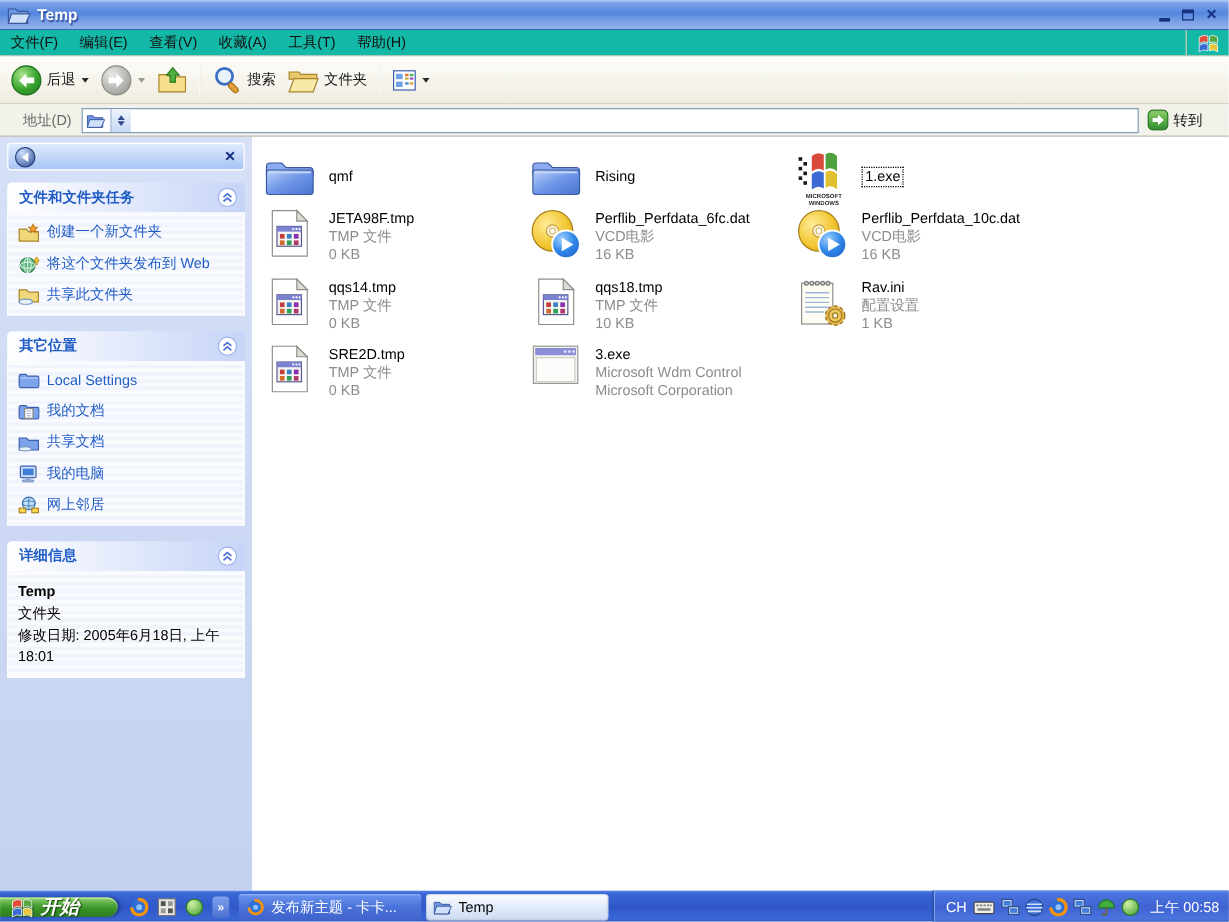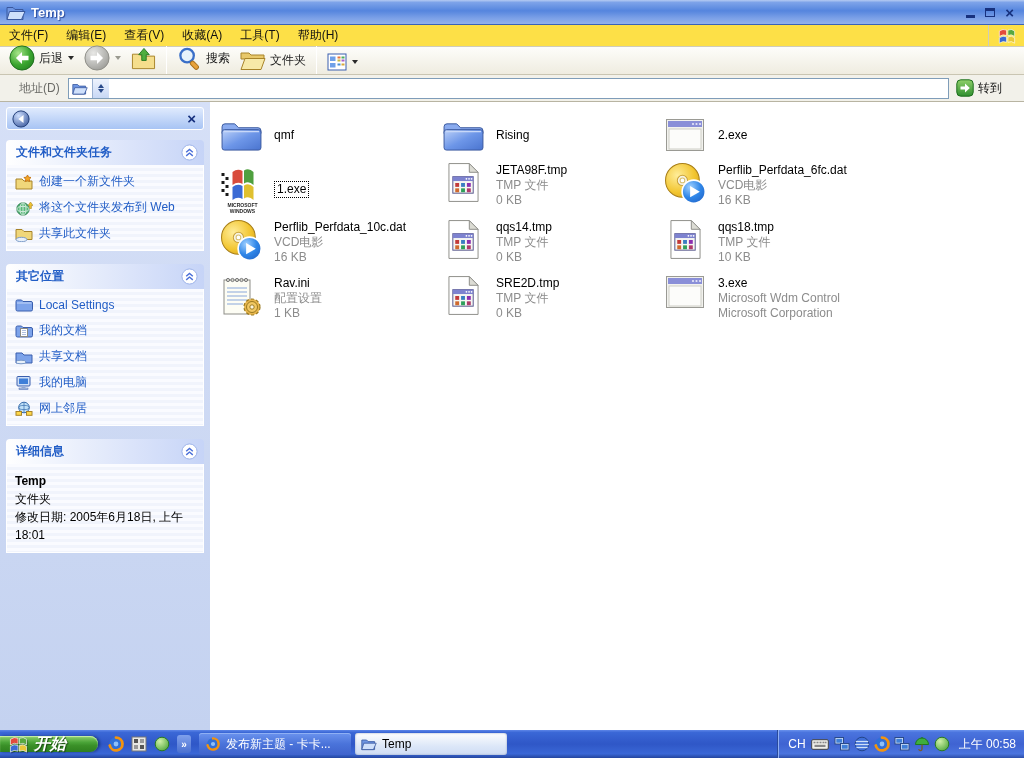--- a/index.html
+++ b/index.html
@@ -14,29 +14,29 @@
     border-bottom:1px solid #3a62b8; }
   .title-icon { width:20px; height:17px; margin-right:5px; }
   .title-text { color:#fff; font-weight:bold; font-size:13px; text-shadow:1px 1px 1px #2a4a9a; flex:1; }
   .win-controls { display:flex; gap:10px; align-items:center; padding-right:4px; }
   .wc { color:#17317e; font-weight:bold; cursor:default; line-height:1; }
   .wc-min { width:9px; height:3px; background:#17317e; margin-top:8px; }
   .wc-restore { width:10px; height:9px; border:1px solid #17317e; border-top:3px solid #17317e; }
   .wc-close { font-size:15px; }
 
   
-  .menubar { height:22px; background:#fde047; border-bottom:1px solid #cfccba; display:flex; align-items:stretch; }
+  .menubar { height:22px; background:#14b8a6; border-bottom:1px solid #cfccba; display:flex; align-items:stretch; }
   .menu-items { display:flex; flex:1; }
   .menu-item { padding:0 9px; display:flex; align-items:center; color:#111; }
   .menu-logo-box { width:36px; border-left:1px solid #cfccba; display:flex; align-items:center; justify-content:center; }
   .menu-logo-box .icon { width:20px; height:18px; }
 
   
-  .toolbar { height:28px; background:linear-gradient(180deg,#fdfdfa,#efece0); border-bottom:1px solid #c9c5b2;
-    display:flex; align-items:flex-end; padding:0 4px; }
+  .toolbar { height:40px; background:linear-gradient(180deg,#fdfdfa,#efece0); border-bottom:1px solid #c9c5b2;
+    display:flex; align-items:center; padding:0 4px; }
   .tb-btn { display:flex; align-items:center; gap:4px; padding:3px 5px; border-radius:3px; color:#1a1a1a; }
   .tb-sep { width:1px; height:28px; background:#d4d0bf; margin:0 5px; border-right:1px solid #fff; }
   .tiny-arrow { width:0; height:0; border-left:3px solid transparent; border-right:3px solid transparent; border-top:4px solid #2a2a2a; margin-left:1px; }
   .tiny-arrow.dim { border-top-color:#9a9a90; }
 
   
   .addressbar { height:27px; background:#f2f1ea; border-bottom:1px solid #b8b4a2; display:flex; align-items:center; padding:0 16px; gap:5px; }
   .addr-label { color:#6a6a66; padding:0 3px; }
   .addr-combo { flex:1; height:21px; background:#fff; border:1px solid #7f9db9; display:flex; align-items:center; padding-left:3px; }
   .addr-combo .icon { width:16px; height:13px; margin-right:4px; }
@@ -454,37 +454,20 @@
                     </linearGradient>
                   </defs>
                   <path d="M2 9 q0-3 3-3 h10 l4 4 h20 q3 0 3 3 v3 H2 Z" fill="#8aabef" stroke="#39589e"></path>
                   <rect x="2" y="12" width="40" height="21" rx="2.5" fill="url(#fgb)" stroke="#39589e"></rect>
                   <path d="M4 14 h36" stroke="#c8d8f8" stroke-width="1.5"></path>
                 </svg>
               </span>
             </span>
             <div class="tile-label">
               <span class="t-name">Rising</span>
-            </div>
-          </div>
-          <div class="tile center">
-            <span class="tile-icon-box">
-              <span class="icon i-app">
-                <svg viewBox="0 0 40 34">
-                  <rect x="1.5" y="1.5" width="37" height="31" fill="#f2f2ee" stroke="#9a9a94"></rect>
-                  <rect x="3" y="3" width="34" height="6" fill="#8a8fd8"></rect>
-                  <circle cx="28" cy="6" r="1.1" fill="#e8e8f8"></circle>
-                  <circle cx="31.5" cy="6" r="1.1" fill="#e8e8f8"></circle>
-                  <circle cx="35" cy="6" r="1.1" fill="#e8e8f8"></circle>
-                  <rect x="4" y="11" width="32" height="20" fill="#fcfcfa" stroke="#cecec6"></rect>
-                </svg>
-              </span>
-            </span>
-            <div class="tile-label">
-              <span class="t-name">2.exe</span>
             </div>
           </div>
           <div class="tile center">
             <span class="tile-icon-box">
               <span class="icon i-win">
                 <svg viewBox="0 0 44 48">
                   <g fill="#1a1a1a">
                     <rect x="2" y="8" width="3" height="3"></rect>
                     <rect x="6" y="12" width="3" height="3"></rect>
                     <rect x="2" y="16" width="3" height="3"></rect>

